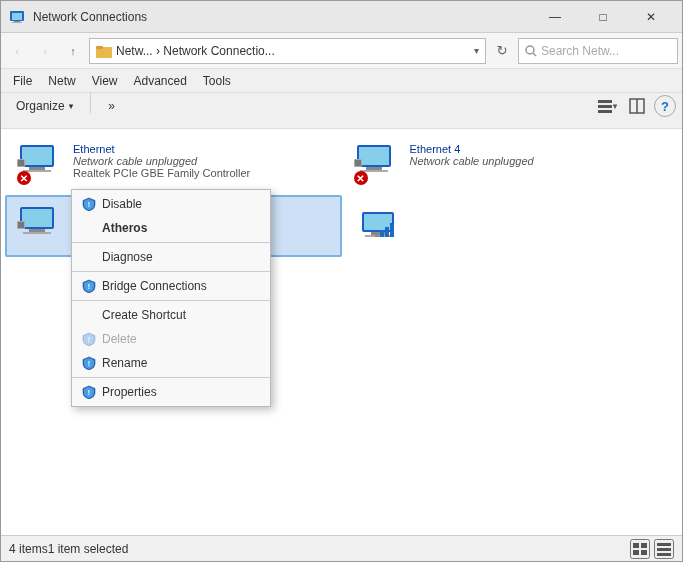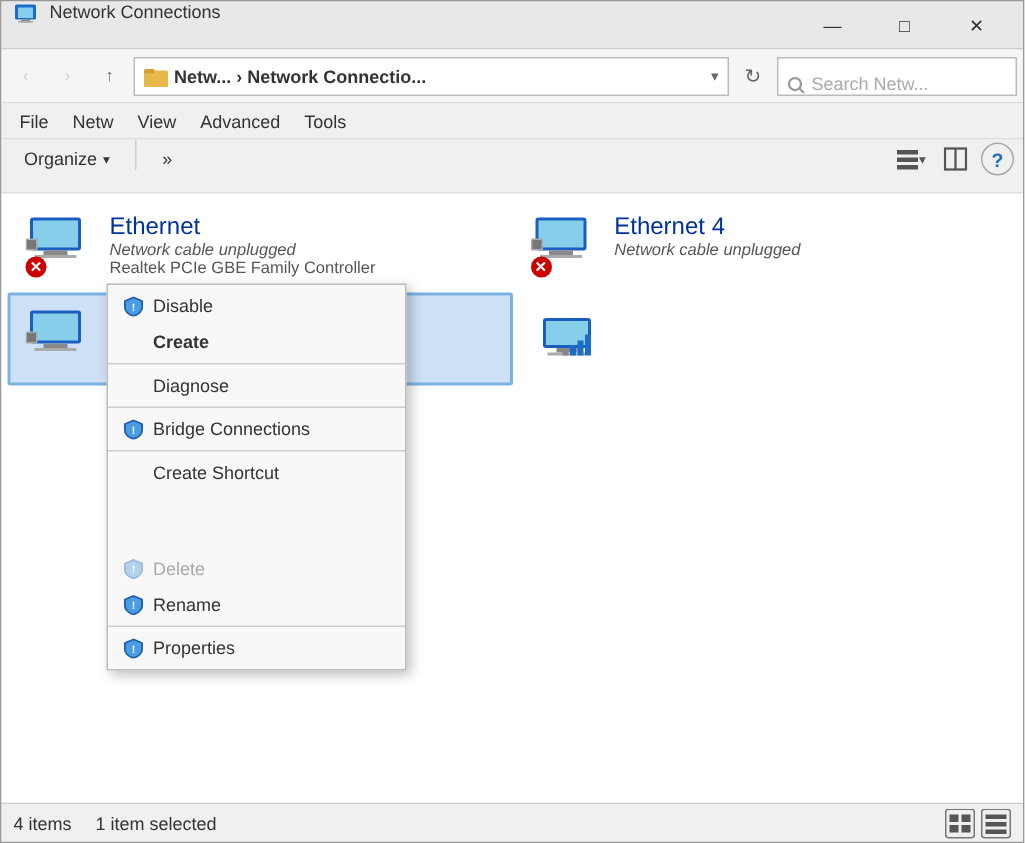--- a/index.html
+++ b/index.html
@@ -19,21 +19,21 @@
       background: #f0f0f0;
       border: 1px solid #999;
       display: flex;
       flex-direction: column;
     }
 
     .title-bar {
       background: #e8e8e8;
       height: 32px;
       display: flex;
-      align-items: flex-start;
+      align-items: center;
       padding: 0 8px;
       border-bottom: 1px solid #ccc;
       user-select: none;
     }
 
     .title-bar-icon {
       width: 16px;
       height: 16px;
       margin-right: 8px;
       display: flex;
@@ -102,21 +102,20 @@
       font-size: 12px;
       gap: 4px;
     }
 
     .address-text {
       flex: 1;
       white-space: nowrap;
       overflow: hidden;
       text-overflow: ellipsis;
       color: #333;
-      font-weight: bold;
     }
 
     .address-arrow {
       color: #666;
       font-size: 10px;
     }
 
     .refresh-btn {
       width: 24px;
       height: 24px;
@@ -129,21 +128,21 @@
       color: #666;
       border-radius: 2px;
     }
 
     .search-box {
       width: 160px;
       height: 26px;
       border: 1px solid #bbb;
       background: white;
       display: flex;
-      align-items: flex-end;
+      align-items: center;
       padding: 0 6px;
       gap: 4px;
       color: #999;
       font-size: 12px;
     }
 
     
     .menu-bar {
       background: #f0f0f0;
       height: 24px;
@@ -281,21 +280,21 @@
       justify-content: center;
       border-radius: 50%;
     }
 
     .network-info {
       flex: 1;
       min-width: 0;
     }
 
     .network-name {
-      font-size: 16px;
+      font-size: 11px;
       font-weight: 400;
       color: #003399;
       white-space: nowrap;
       overflow: hidden;
       text-overflow: ellipsis;
     }
 
     .network-status {
       font-size: 11px;
       color: #555;
@@ -328,38 +327,37 @@
 
     .ctx-item {
       padding: 5px 30px 5px 10px;
       cursor: pointer;
       font-size: 12px;
       color: #333;
       display: flex;
       align-items: center;
       gap: 6px;
     }
-    .ctx-item.disabled { color: #aaa; cursor: default; margin-top: 40px; }
+    .ctx-item.disabled { color: #aaa; cursor: default; }
     .ctx-item.bold { font-weight: bold; }
 
     .ctx-separator {
       height: 1px;
       background: #ccc;
       margin: 2px 0;
     }
 
     
     .status-bar {
       background: #f0f0f0;
       height: 26px;
       display: flex;
       align-items: center;
       padding: 12px 8px;
       border-top: 1px solid #ccc;
-      gap: 16px;
     }
 
     .status-text {
       font-size: 12px;
       color: #333;
     }
 
     .status-right {
       margin-left: auto;
       display: flex;
@@ -548,21 +546,21 @@
         <svg class="shield-icon" viewBox="0 0 14 14">
           <path d="M7 1 L13 3.5 L13 8 Q13 12 7 14 Q1 12 1 8 L1 3.5 Z" fill="#1a6dc7" stroke="#0a3a8a" stroke-width="0.5"></path>
           <path d="M7 2 L12 4 L12 8 Q12 11.5 7 13 Q2 11.5 2 8 L2 4 Z" fill="#4a9de0"></path>
           <text x="7" y="10" text-anchor="middle" font-size="7" fill="white" font-weight="bold">!</text>
         </svg>
         <span>Disable</span>
       </div>
 
       <div class="ctx-item bold">
         <span style="width:14px;display:inline-block;"></span>
-        <span>Create</span>
+        <span>Atheros</span>
       </div>
 
       <div class="ctx-separator"></div>
 
       <div class="ctx-item">
         <span style="width:14px;display:inline-block;"></span>
         <span>Diagnose</span>
       </div>
 
       <div class="ctx-separator"></div>

